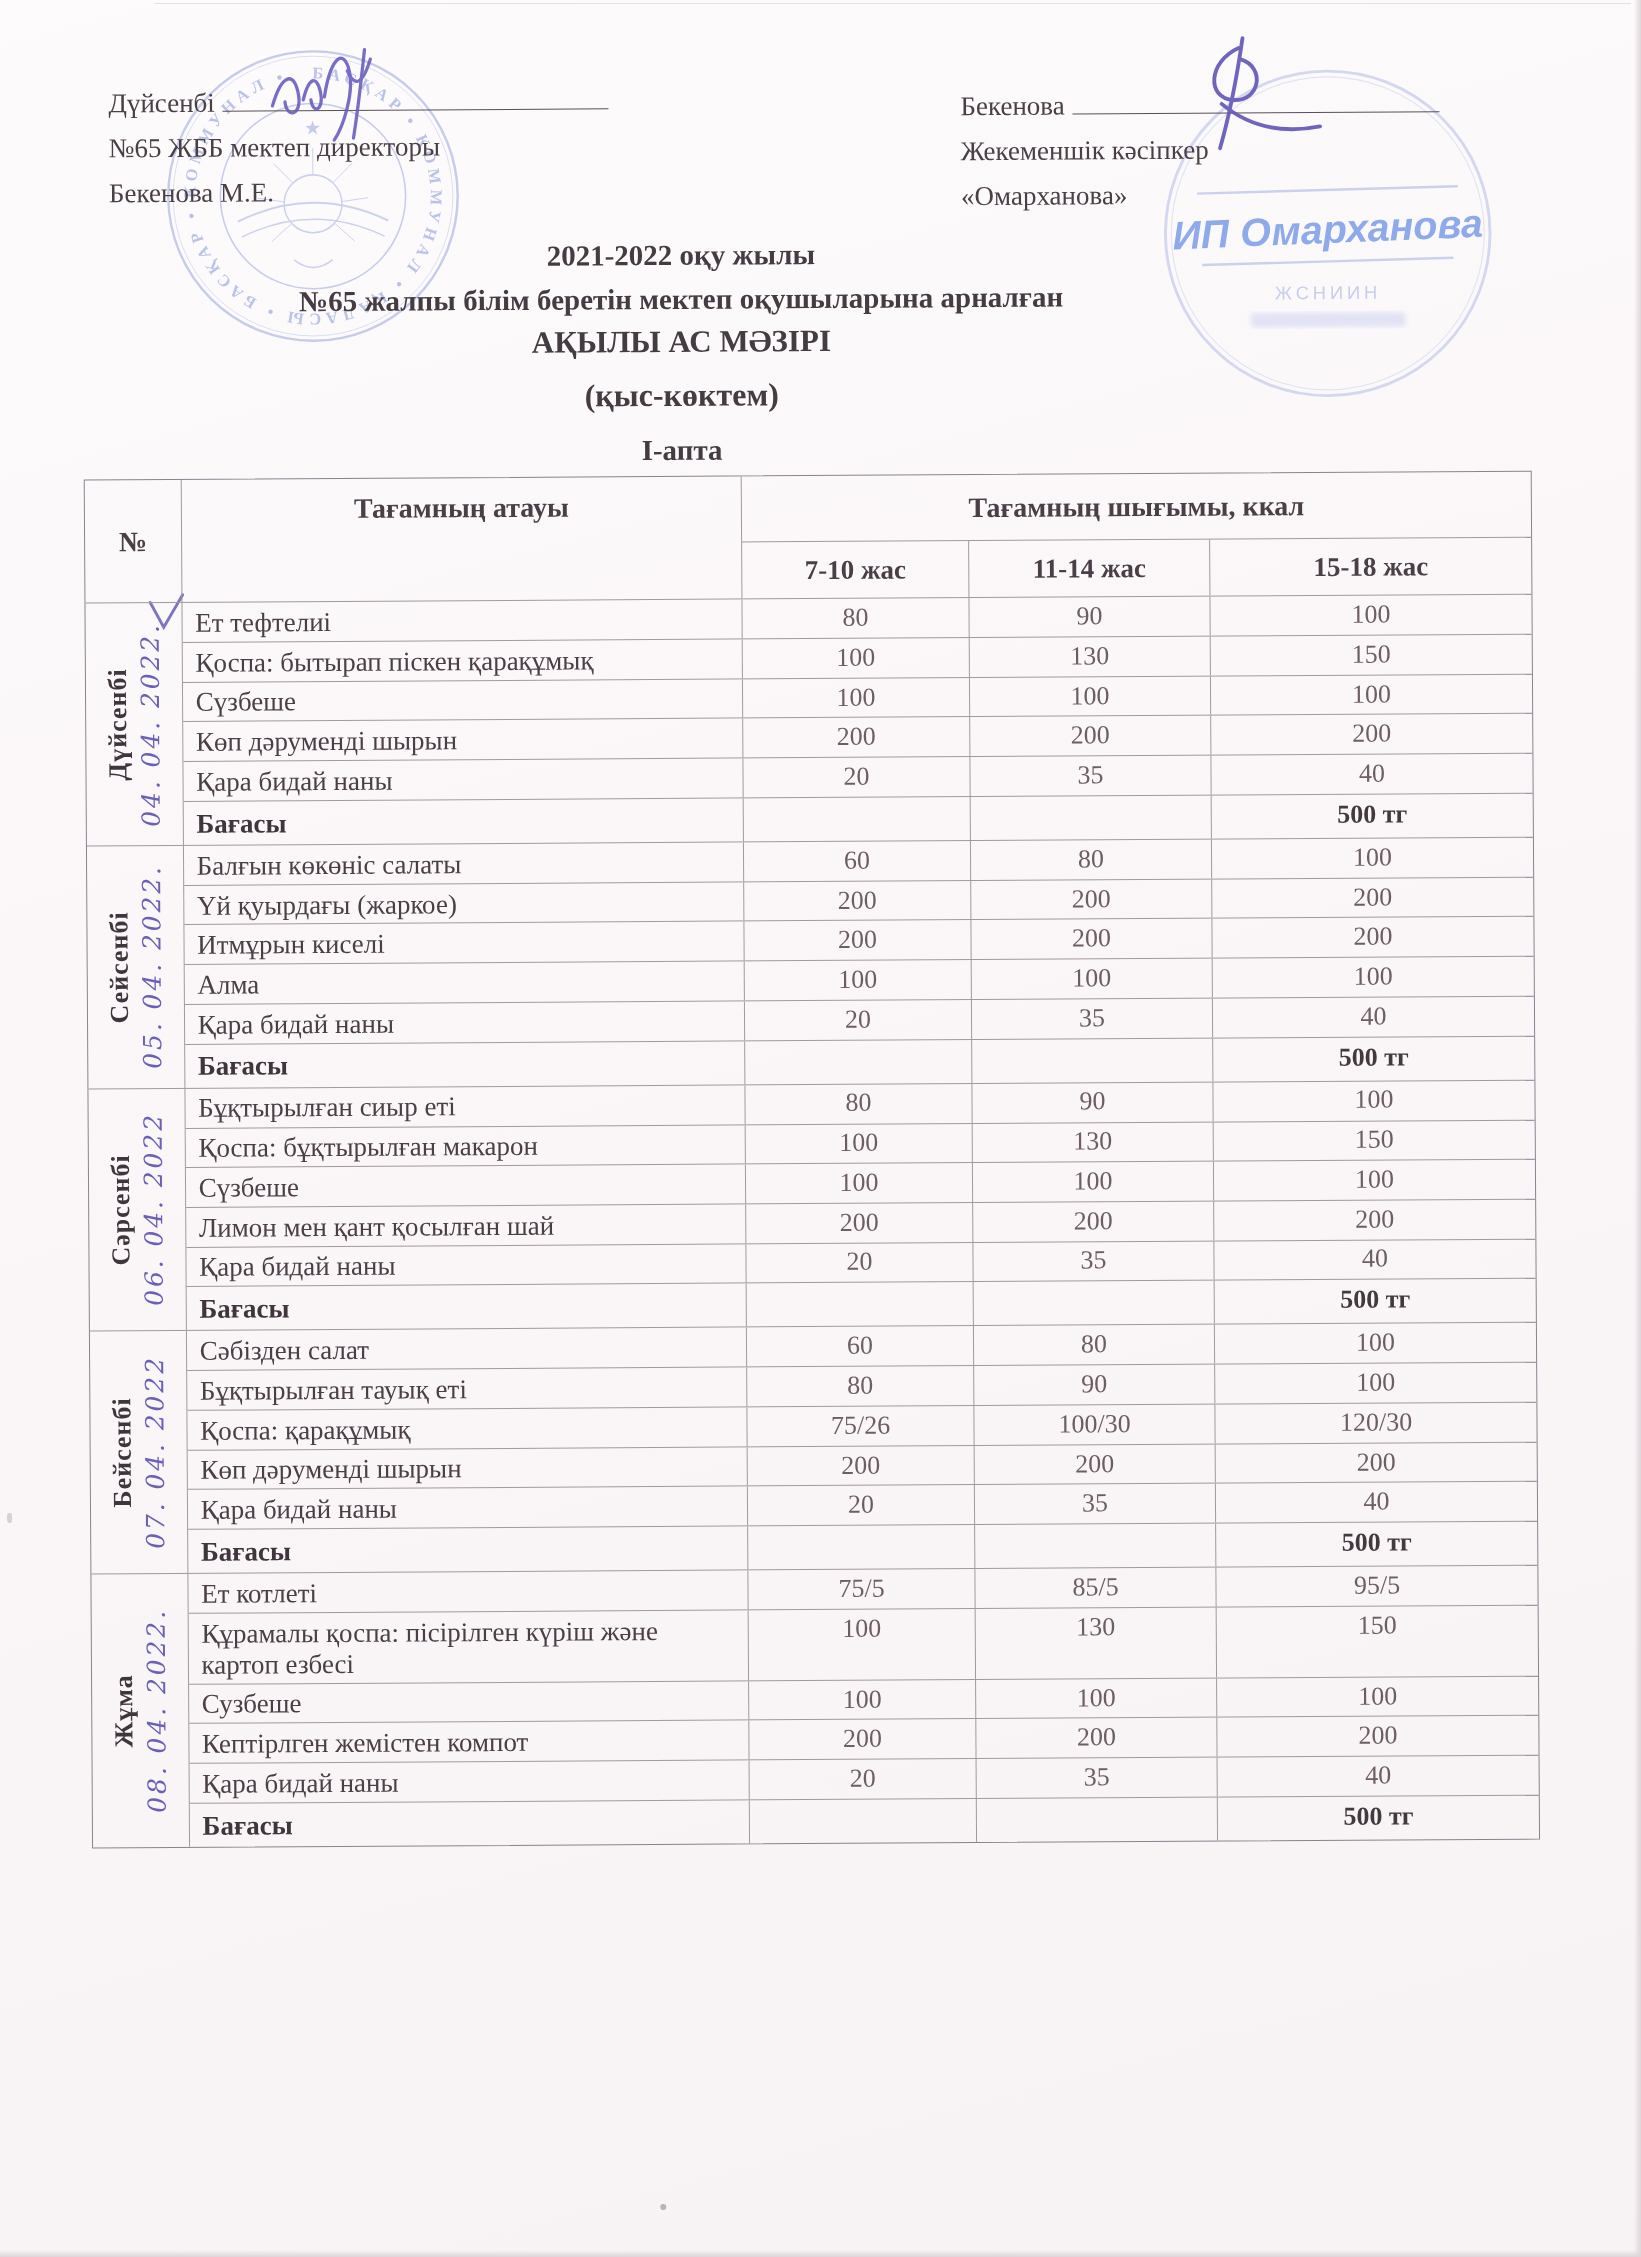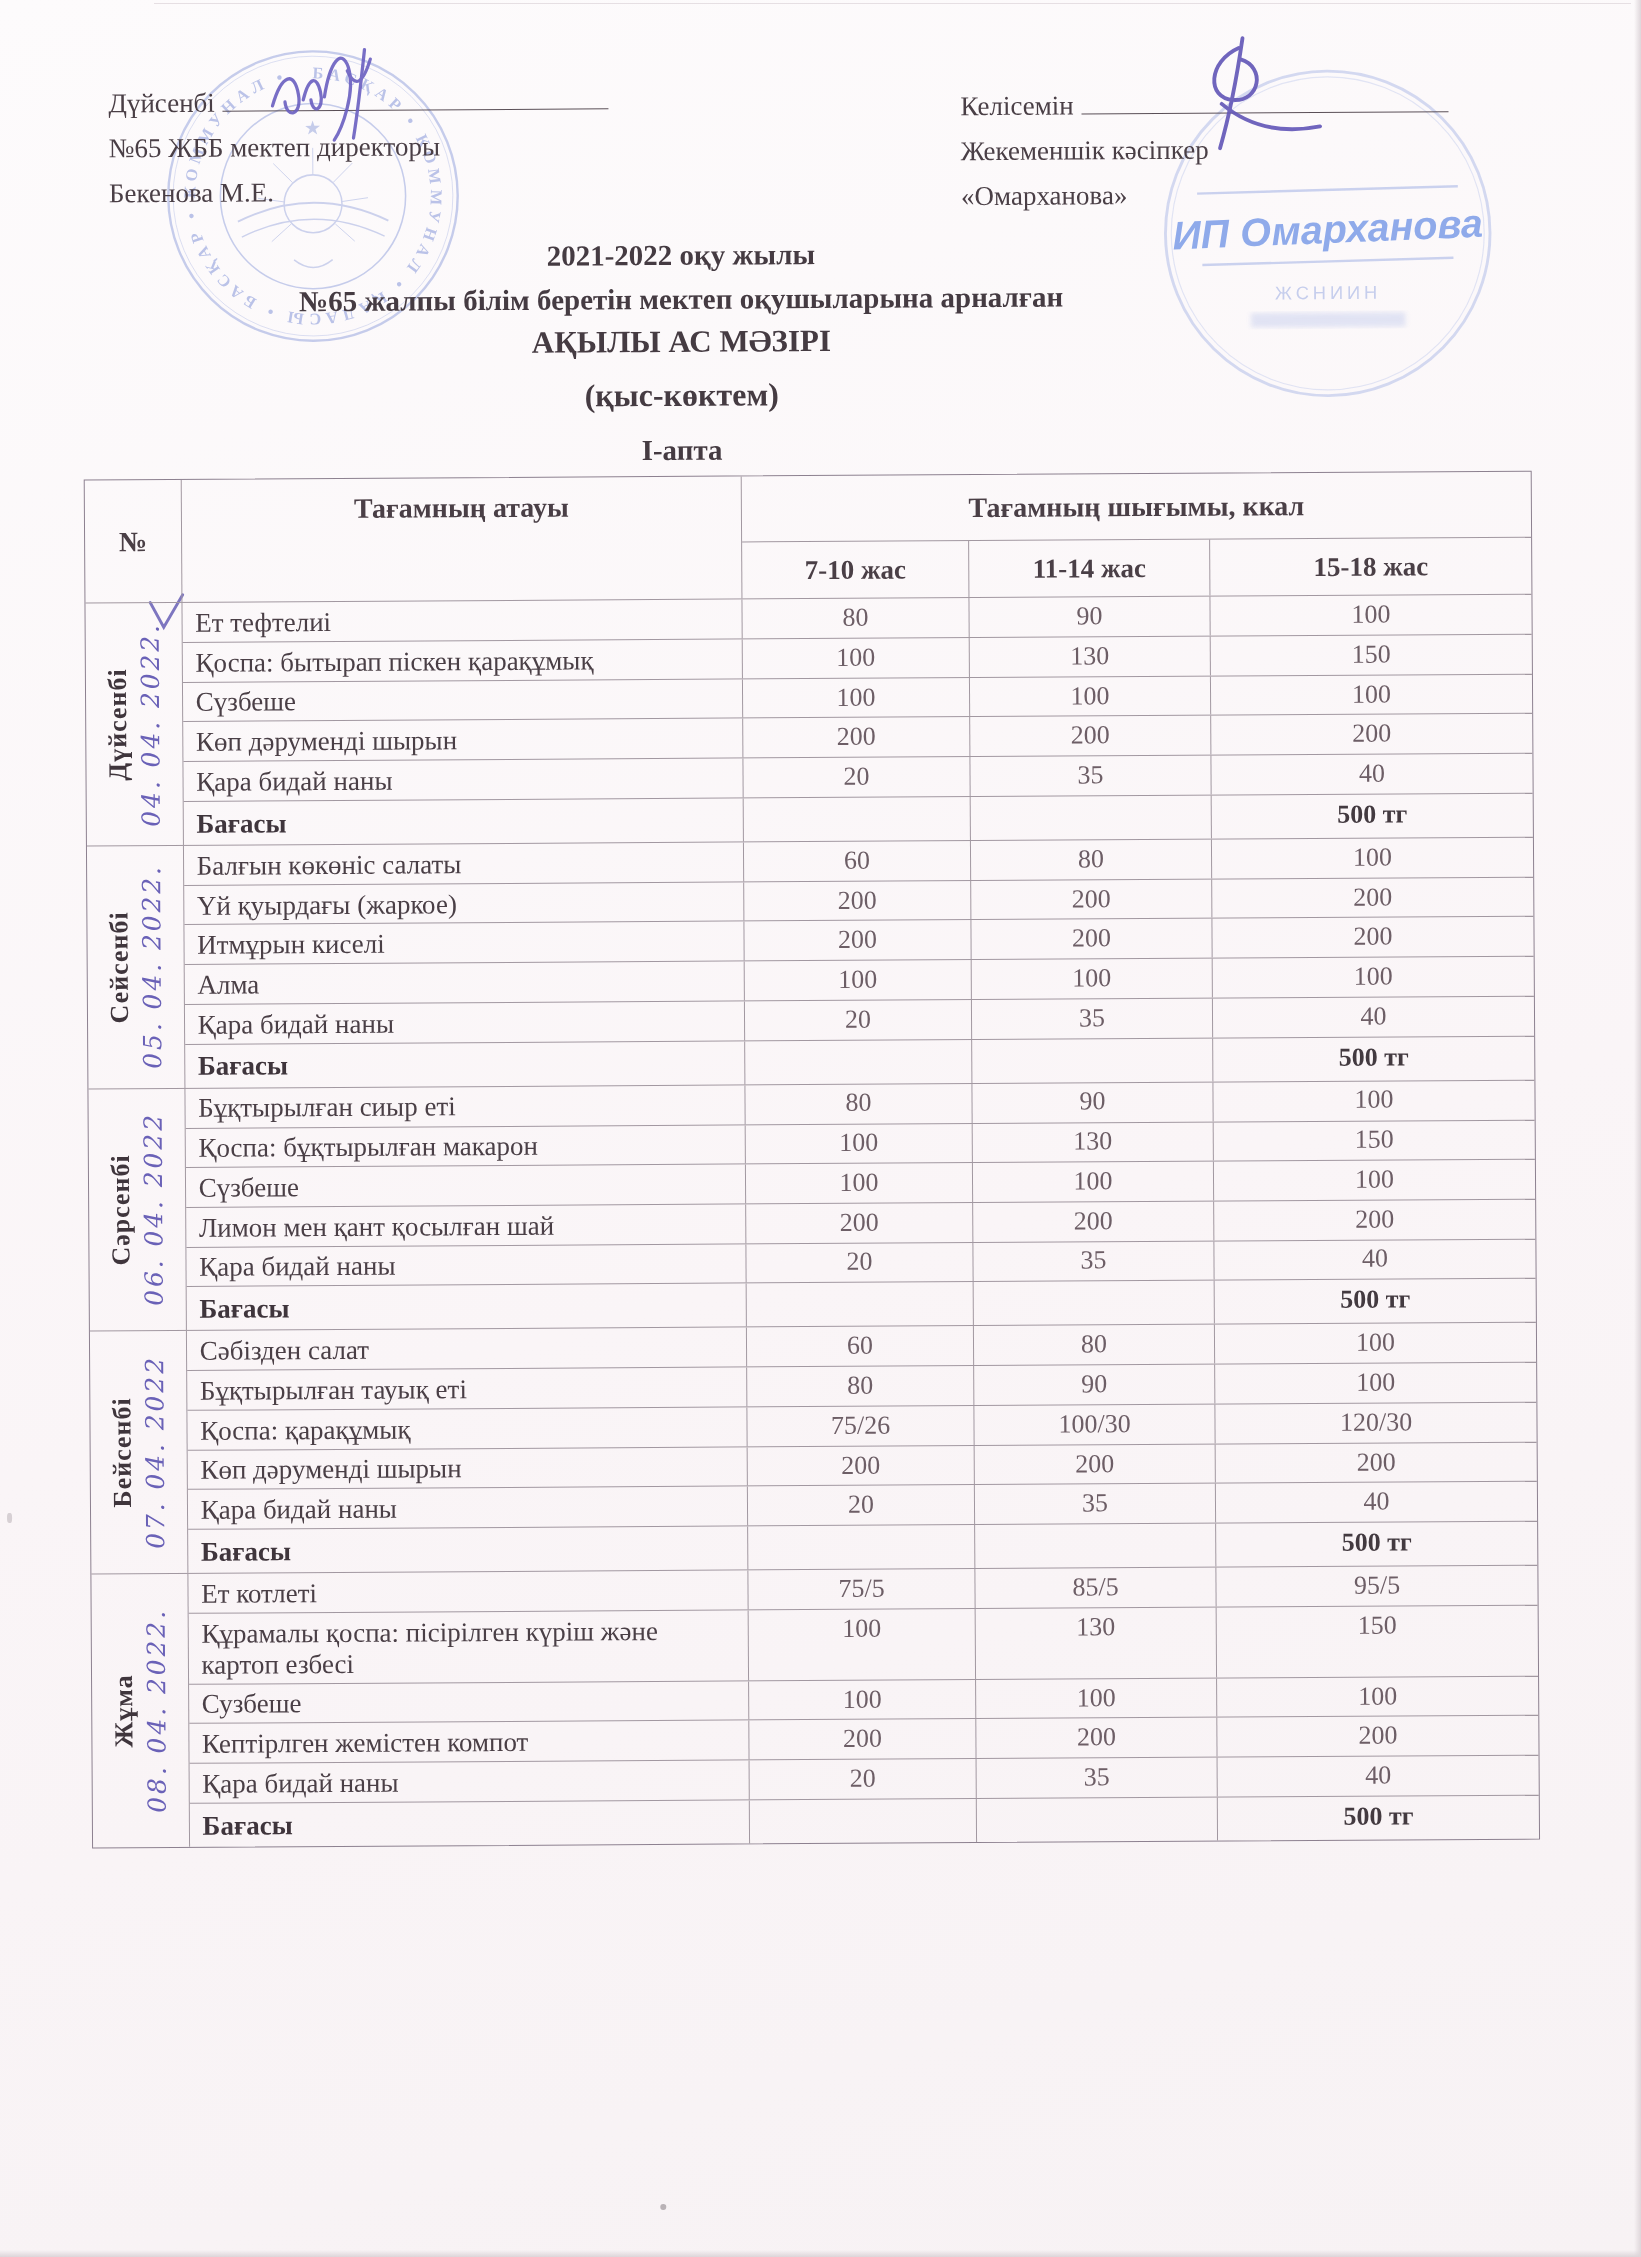--- a/index.html
+++ b/index.html
@@ -153,21 +153,21 @@
     <div class="hdr hdr-left">
       <div>
         <span>Дүйсенбі</span><span class="uline uline-l"></span>
       </div>
       <div>№65 ЖББ мектеп директоры</div>
       <div>Бекенова М.Е.</div>
     </div>
 
     <div class="hdr hdr-right">
       <div>
-        <span>Келісемін</span><span class="uline uline-r"></span>
+        <span>Бекенова</span><span class="uline uline-r"></span>
       </div>
       <div>Жекеменшік кәсіпкер</div>
       <div>«Омарханова»</div>
     </div>
 
     <svg class="signature sig-left" width="145" height="101" viewBox="0 0 150 105">
       <g fill="none" stroke="#6a5fc0" stroke-width="3.4" stroke-linecap="round" opacity=".9">
         <path d="M8,64 C18,30 31,28 35,52 C39,74 23,78 21,60"></path>
         <path d="M40,58 C46,34 54,32 58,50 C62,68 50,74 48,58"></path>
         <path d="M62,55 C68,18 80,4 87,24 C95,50 80,88 72,100"></path>

